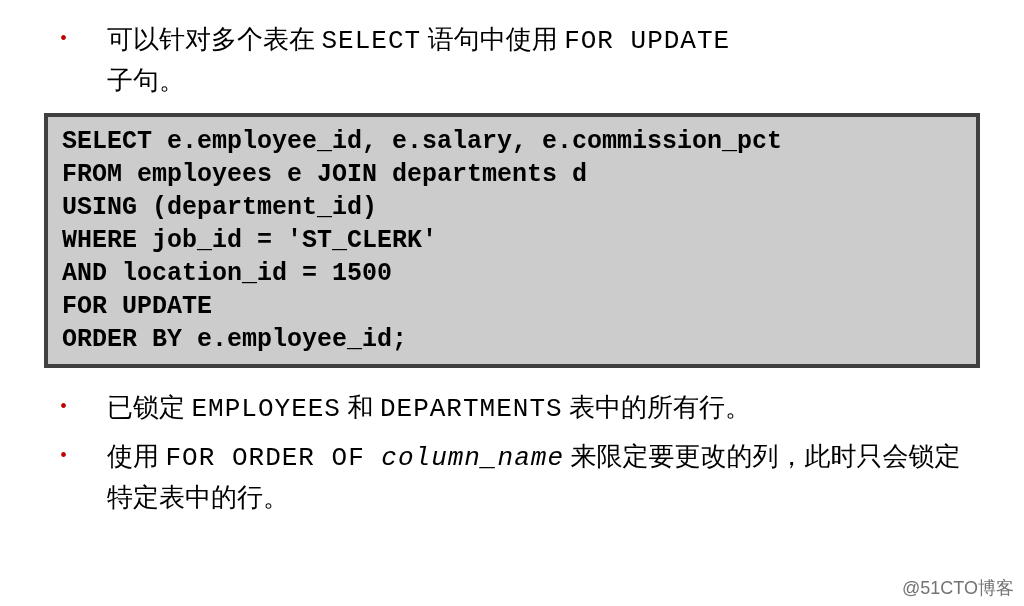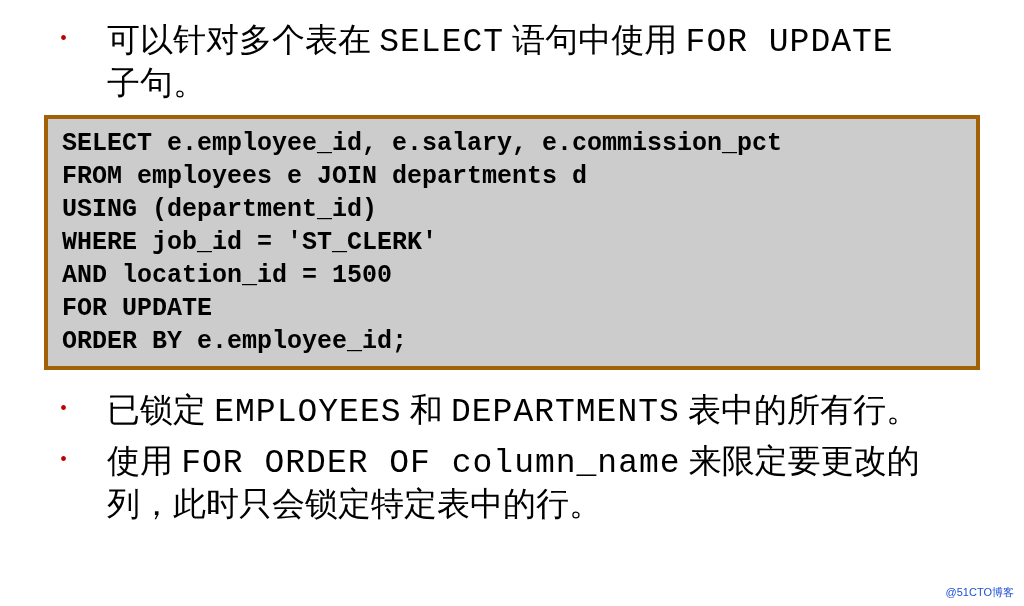--- a/index.html
+++ b/index.html
@@ -21,50 +21,51 @@
       margin-bottom: 8px;
     }
     .bullet-marker {
       color: #c00000;
       font-size: 20px;
       margin-right: 40px;
       margin-left: 20px;
       line-height: 36px;
     }
     .bullet-text {
-      font-size: 33px;
+      font-size: 26px;
       line-height: 40px;
       color: #000000;
       flex: 1;
     }
     .mono {
       font-family: "Courier New", monospace;
       letter-spacing: 1px;
     }
     .italic {
+      font-style: italic;
       margin-top: 24px;
     }
     .code-block {
       background: #cccccc;
-      border: 4px solid #a16207;
+      border: 4px solid #404040;
       padding: 8px 14px;
       margin: 12px 4px 20px 4px;
       font-family: "Courier New", monospace;
       font-size: 25px;
       font-weight: bold;
       line-height: 33px;
       white-space: pre;
       color: #000000;
     }
     .watermark {
       position: absolute;
       bottom: 6px;
       right: 10px;
-      font-size: 11px;
-      color: #1d4ed8;
+      font-size: 18px;
+      color: #737373;
       font-family: Arial, sans-serif;
     }
   </style>
 </head>
 <body>
 
 <div class="bullet-item">
   <span class="bullet-marker">•</span>
   <div class="bullet-text">
     <span>可以针对多个表在 </span><span class="mono">SELECT</span><span> 语句中使用 </span><span class="mono">FOR UPDATE</span><br><span>子句。</span>

